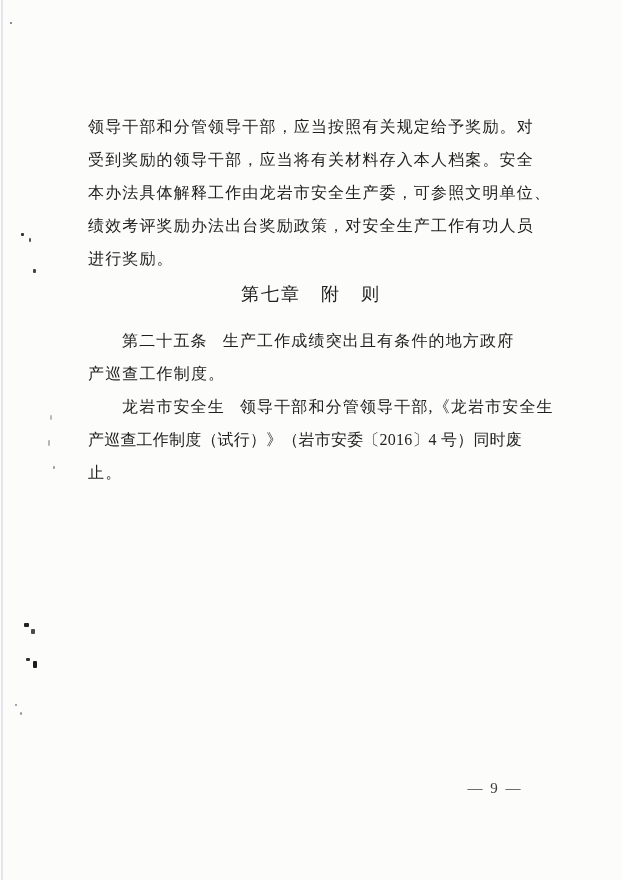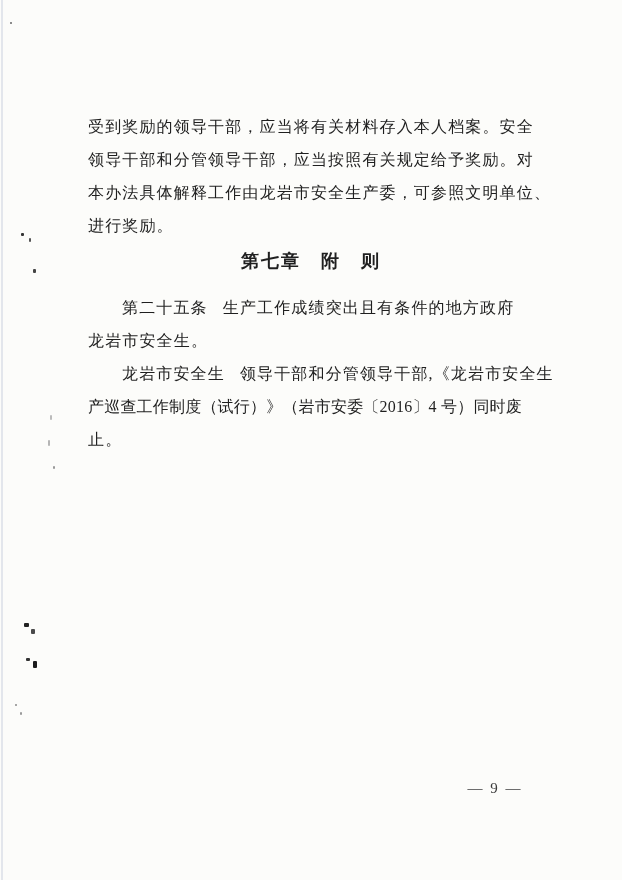--- a/index.html
+++ b/index.html
@@ -48,21 +48,21 @@
   }
   .article-label {
     font-weight: 400;
     margin-right: 15px;
   }
   .chapter {
     height: 34px;
     line-height: 34px;
     margin: 2px 0 13px 0;
     font-size: 18px;
-    font-weight: 700;
+    font-weight: 400;
     text-align: center;
     letter-spacing: 2px;
     white-space: nowrap;
   }
   .pageno {
     position: absolute;
     left: 430px;
     top: 780px;
     width: 130px;
     text-align: center;
@@ -91,29 +91,30 @@
   <div class="speck" style="left:53px;top:466px;width:2px;height:3px;background:#999;"></div>
   <div class="speck" style="left:24px;top:623px;width:5px;height:4px;background:#222;"></div>
   <div class="speck" style="left:31px;top:629px;width:4px;height:5px;background:#4a4a4a;"></div>
   <div class="speck" style="left:26px;top:658px;width:4px;height:3px;background:#333;"></div>
   <div class="speck" style="left:33px;top:661px;width:4px;height:7px;background:#1c1c1c;"></div>
   <div class="speck" style="left:15px;top:704px;width:2px;height:2px;background:#8a8a8a;"></div>
   <div class="speck" style="left:20px;top:712px;width:2px;height:3px;background:#9a9a9a;"></div>
 
   <div class="content">
 
+    <p class="line">领导干部和分管领导干部，应当按照有关规定给予奖励。对</p>
     <p class="line">受到奖励的领导干部，应当将有关材料存入本人档案。安全</p>
-    <p class="line">领导干部和分管领导干部，应当按照有关规定给予奖励。对</p>
     <p class="line">本办法具体解释工作由龙岩市安全生产委，可参照文明单位、</p>
+    <p class="line">绩效考评奖励办法出台奖励政策，对安全生产工作有功人员</p>
     <p class="line">进行奖励。</p>
 
     <h2 class="chapter">第七章　附　则</h2>
 
     <p class="line indent"><span class="article-label">第二十五条</span><span>生产工作成绩突出且有条件的地方政府</span></p>
-    <p class="line">龙岩市安全生。</p>
+    <p class="line">产巡查工作制度。</p>
 
     <p class="line indent"><span class="article-label">龙岩市安全生</span><span>领导干部和分管领导干部,《龙岩市安全生</span></p>
     <p class="line tight">产巡查工作制度（试行）》（岩市安委〔2016〕4 号）同时废</p>
     <p class="line">止。</p>
 
   </div>
 
   <div class="pageno">— 9 —</div>
 
 </div>

